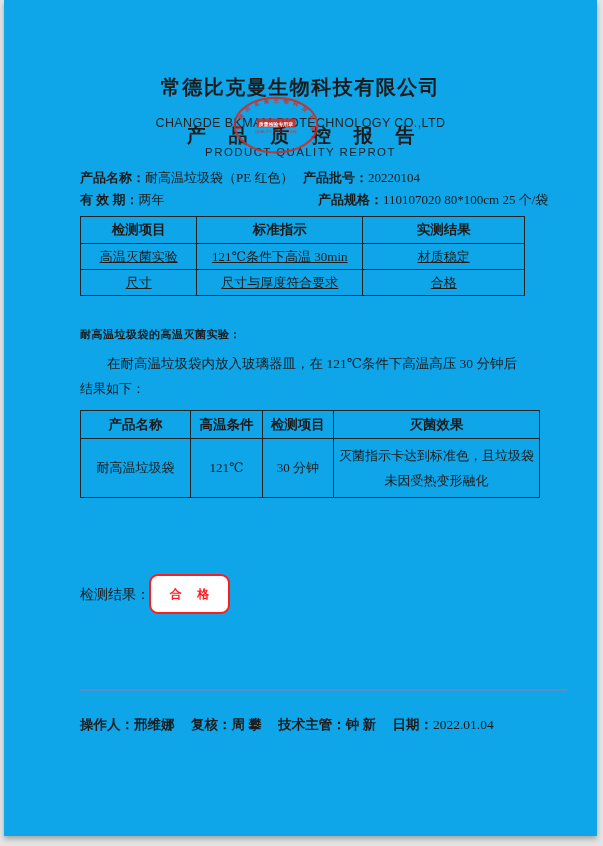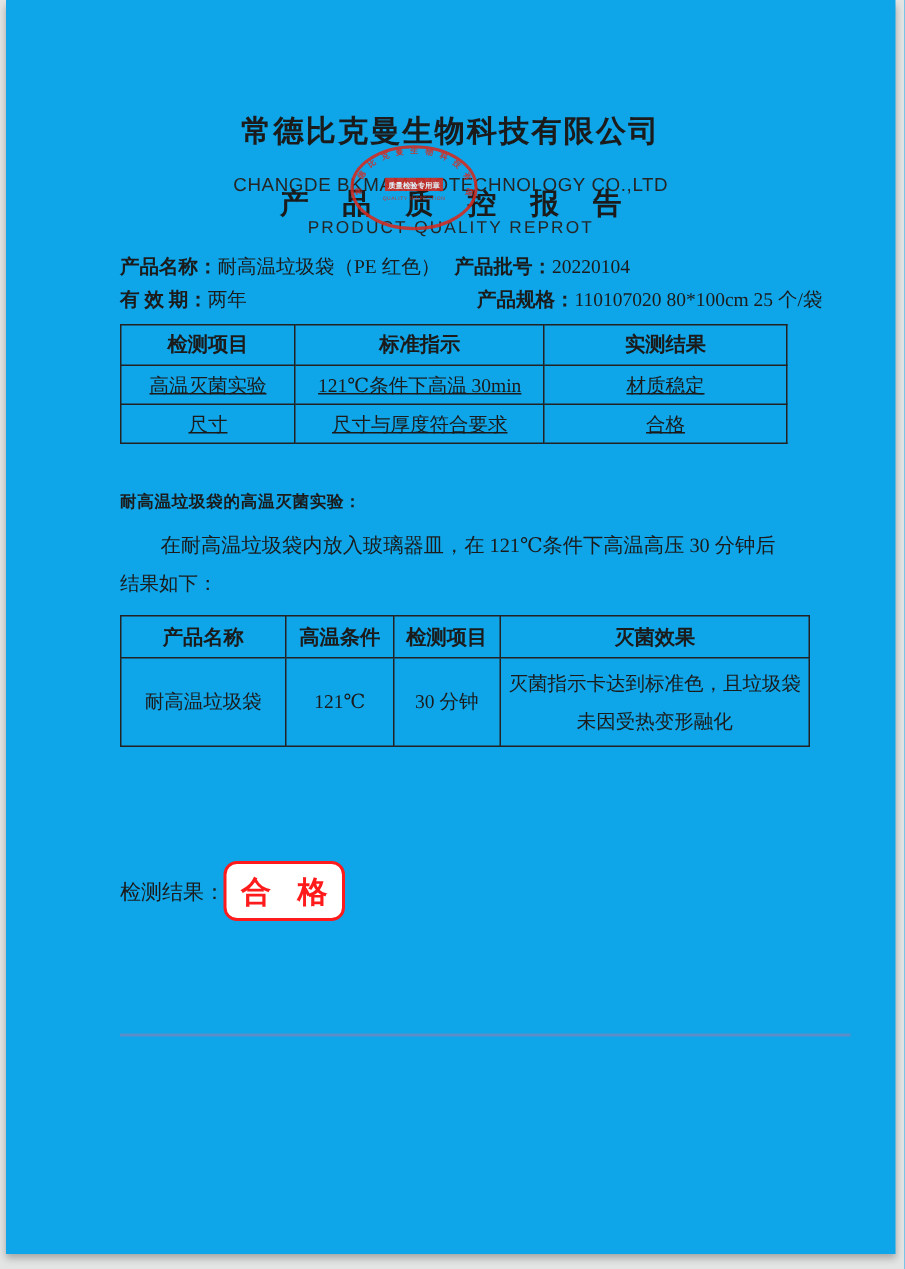--- a/index.html
+++ b/index.html
@@ -76,21 +76,21 @@
   .table2 .effect-cell { line-height:25px; }
 
   .result-line { left:76px; top:586px; font-size:14px; }
   .result-box {
     left:145px; top:574px; width:77px; height:36px;
     border:2.4px solid #ff1b1b; border-radius:9px;
     display:flex; align-items:center; justify-content:center;
     background:#ffffff;
   }
   .result-value {
-    color:#ff1b1b; font-size:20px; font-weight:bold; letter-spacing:6px; text-indent:6px;
+    color:#ff1b1b; font-size:12px; font-weight:bold; letter-spacing:6px; text-indent:6px;
     font-family:"Liberation Sans","DejaVu Sans",sans-serif;
   }
 
   .footer-line { left:76px; top:689px; width:487px; height:2px; background:#5b8ec9; }
   .footer-row { left:76px; top:716px; font-size:13.5px; white-space:nowrap; }
   .footer-row .pair { margin-right:13px; }
   .footer-row .flabel { font-weight:600; }
   .footer-row .fvalue { font-weight:600; }
   .footer-row .fdate { font-weight:normal; }
 </style>
@@ -171,14 +171,20 @@
     </tr>
   </tbody>
     </table>
 
   <div class="abs result-line">检测结果：</div>
   <div class="abs result-box">
     <span class="result-value">合 格</span>
   </div>
 
   <div class="abs footer-line"></div>
+  <div class="abs footer-row">
+    <span class="pair"><span class="flabel">操作人：</span><span class="fvalue">邢维娜</span></span>
+    <span class="pair"><span class="flabel">复核：</span><span class="fvalue">周 攀</span></span>
+    <span class="pair"><span class="flabel">技术主管：</span><span class="fvalue">钟 新</span></span>
+    <span class="pair"><span class="flabel">日期：</span><span class="fdate">2022.01.04</span></span>
+  </div>
 
 </div>
 
 </body></html>

